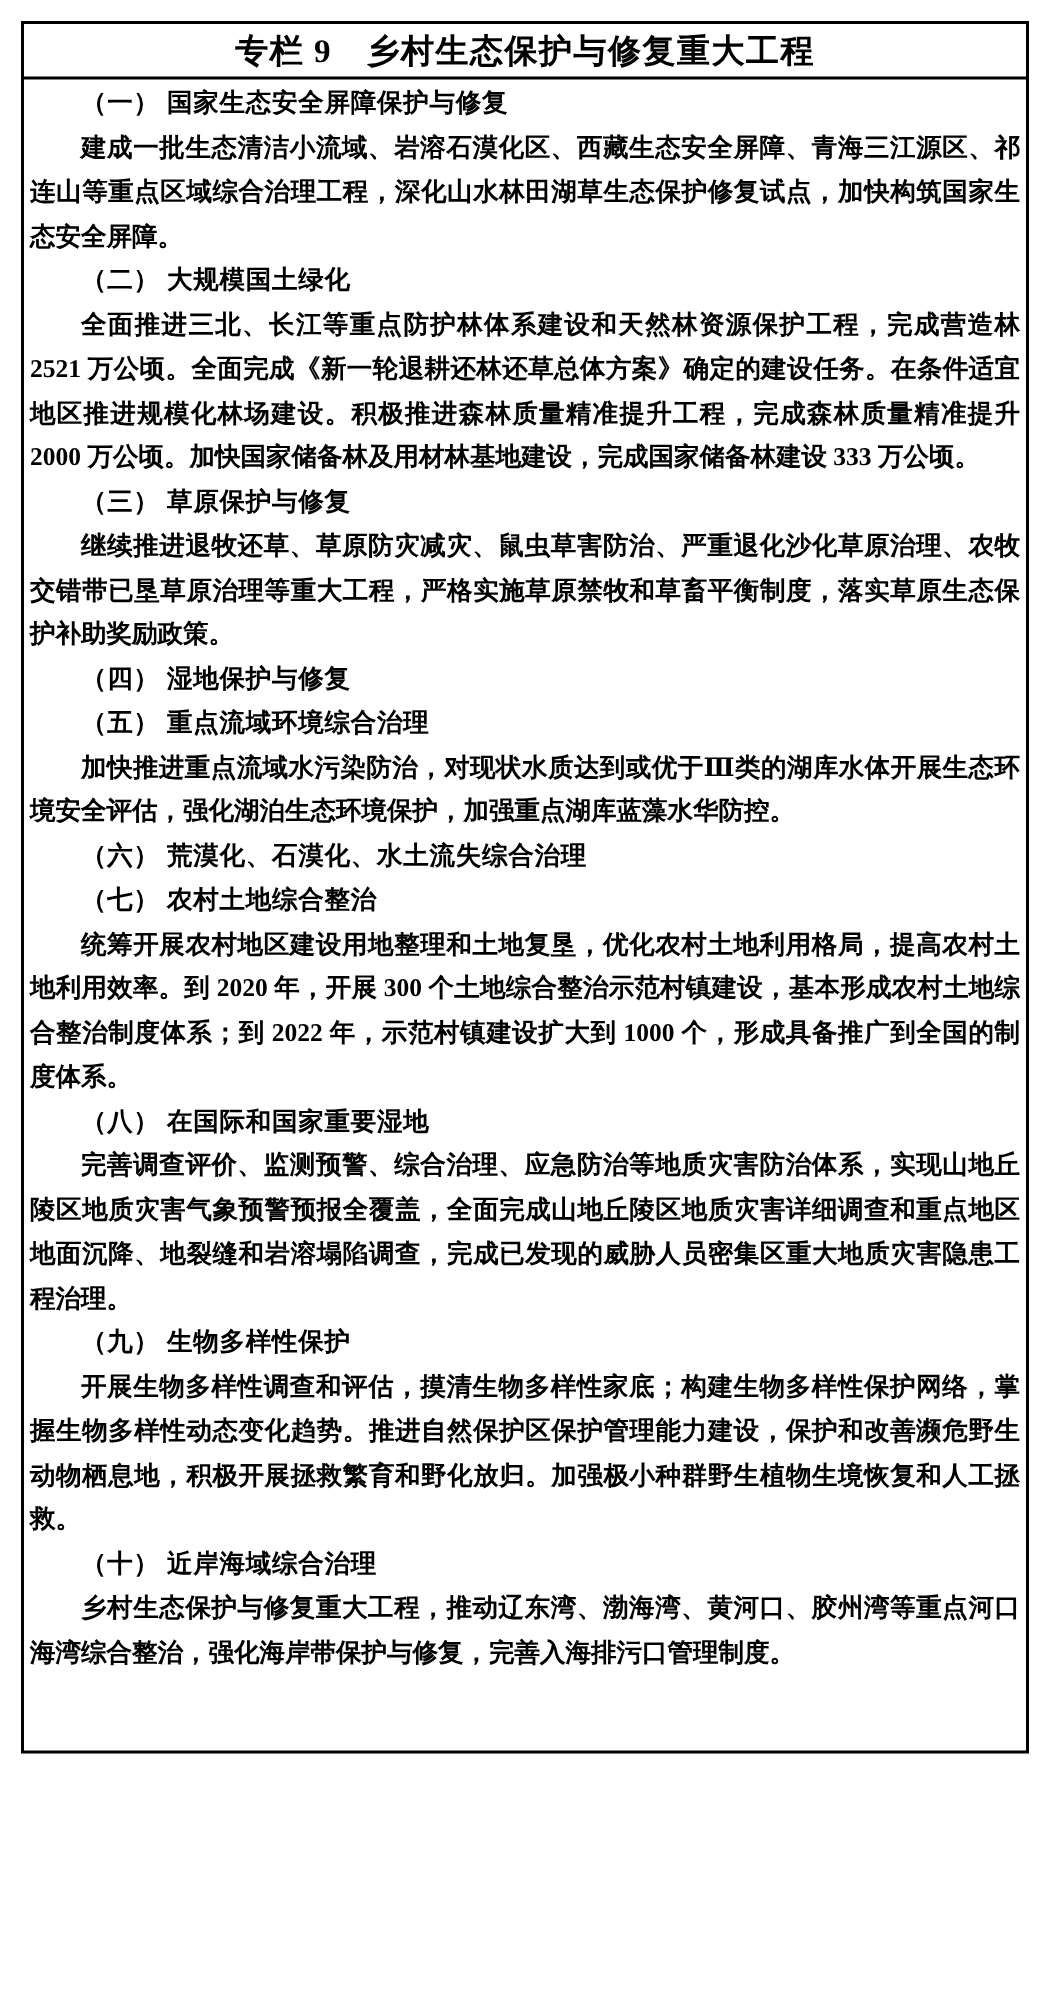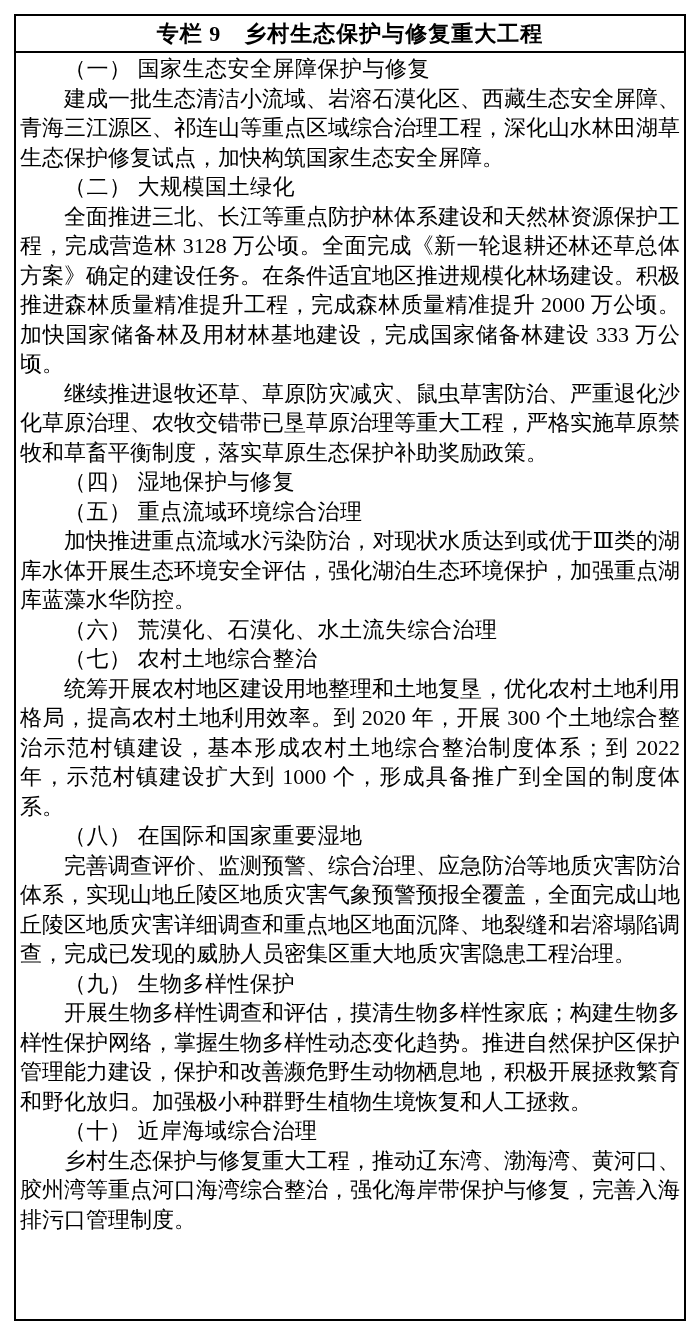--- a/index.html
+++ b/index.html
@@ -9,65 +9,66 @@
     width: 700px;
     height: 1335px;
     font-family: "Liberation Serif", "DejaVu Serif", serif;
     color: #000000;
   }
   .panel {
     position: absolute;
     left: 14px;
     top: 14px;
     width: 672px;
-    height: 1307px;
+    height: 1155px;
     box-sizing: border-box;
     border: 2px solid #000000;
     background: #ffffff;
     overflow: hidden;
   }
   .panel-title {
     box-sizing: border-box;
     height: 37px;
     line-height: 35px;
     border-bottom: 2px solid #000000;
     text-align: center;
     font-size: 22px;
     font-weight: 700;
     letter-spacing: 1px;
     white-space: nowrap;
     overflow: hidden;
   }
   .panel-body {
     box-sizing: border-box;
     padding: 1px 4px 0 4px;
-    font-size: 22px;
+    font-size: 17px;
     line-height: 29.5px;
-    font-weight: 400;
+    font-weight: 700;
     text-align: justify;
   }
   .panel-body p {
     margin: 0;
     padding: 0;
     text-indent: 2em;
   }
   .sec-heading {
     letter-spacing: 0.5px;
   }
 </style>
 </head>
 <body>
 
 <div class="panel">
   <div class="panel-title">专栏 9　乡村生态保护与修复重大工程</div>
   <div class="panel-body">
     <p class="sec-heading">（一） 国家生态安全屏障保护与修复</p>
     <p>建成一批生态清洁小流域、岩溶石漠化区、西藏生态安全屏障、青海三江源区、祁连山等重点区域综合治理工程，深化山水林田湖草生态保护修复试点，加快构筑国家生态安全屏障。</p>
     <p class="sec-heading">（二） 大规模国土绿化</p>
-    <p>全面推进三北、长江等重点防护林体系建设和天然林资源保护工程，完成营造林 3128 万公顷。全面完成《新一轮退耕还林还草总体方案》确定的建设任务。在条件适宜地区推进规模化林场建设。积极推进森林质量精准提升工程，完成森林质量精准提升 2000 万公顷。加快国家储备林及用材林基地建设，完成国家储备林建设 333 万公顷。</p>
+    <p>全面推进三北、长江等重点防护林体系建设和天然林资源保护工程，完成营造林 2521 万公顷。全面完成《新一轮退耕还林还草总体方案》确定的建设任务。在条件适宜地区推进规模化林场建设。积极推进森林质量精准提升工程，完成森林质量精准提升 2000 万公顷。加快国家储备林及用材林基地建设，完成国家储备林建设 333 万公顷。</p>
+    <p class="sec-heading">（三） 草原保护与修复</p>
     <p>继续推进退牧还草、草原防灾减灾、鼠虫草害防治、严重退化沙化草原治理、农牧交错带已垦草原治理等重大工程，严格实施草原禁牧和草畜平衡制度，落实草原生态保护补助奖励政策。</p>
     <p class="sec-heading">（四） 湿地保护与修复</p>
     <p class="sec-heading">（五） 重点流域环境综合治理</p>
     <p>加快推进重点流域水污染防治，对现状水质达到或优于Ⅲ类的湖库水体开展生态环境安全评估，强化湖泊生态环境保护，加强重点湖库蓝藻水华防控。</p>
     <p class="sec-heading">（六） 荒漠化、石漠化、水土流失综合治理</p>
     <p class="sec-heading">（七） 农村土地综合整治</p>
     <p>统筹开展农村地区建设用地整理和土地复垦，优化农村土地利用格局，提高农村土地利用效率。到 2020 年，开展 300 个土地综合整治示范村镇建设，基本形成农村土地综合整治制度体系；到 2022 年，示范村镇建设扩大到 1000 个，形成具备推广到全国的制度体系。</p>
     <p class="sec-heading">（八） 在国际和国家重要湿地</p>
     <p>完善调查评价、监测预警、综合治理、应急防治等地质灾害防治体系，实现山地丘陵区地质灾害气象预警预报全覆盖，全面完成山地丘陵区地质灾害详细调查和重点地区地面沉降、地裂缝和岩溶塌陷调查，完成已发现的威胁人员密集区重大地质灾害隐患工程治理。</p>
     <p class="sec-heading">（九） 生物多样性保护</p>

